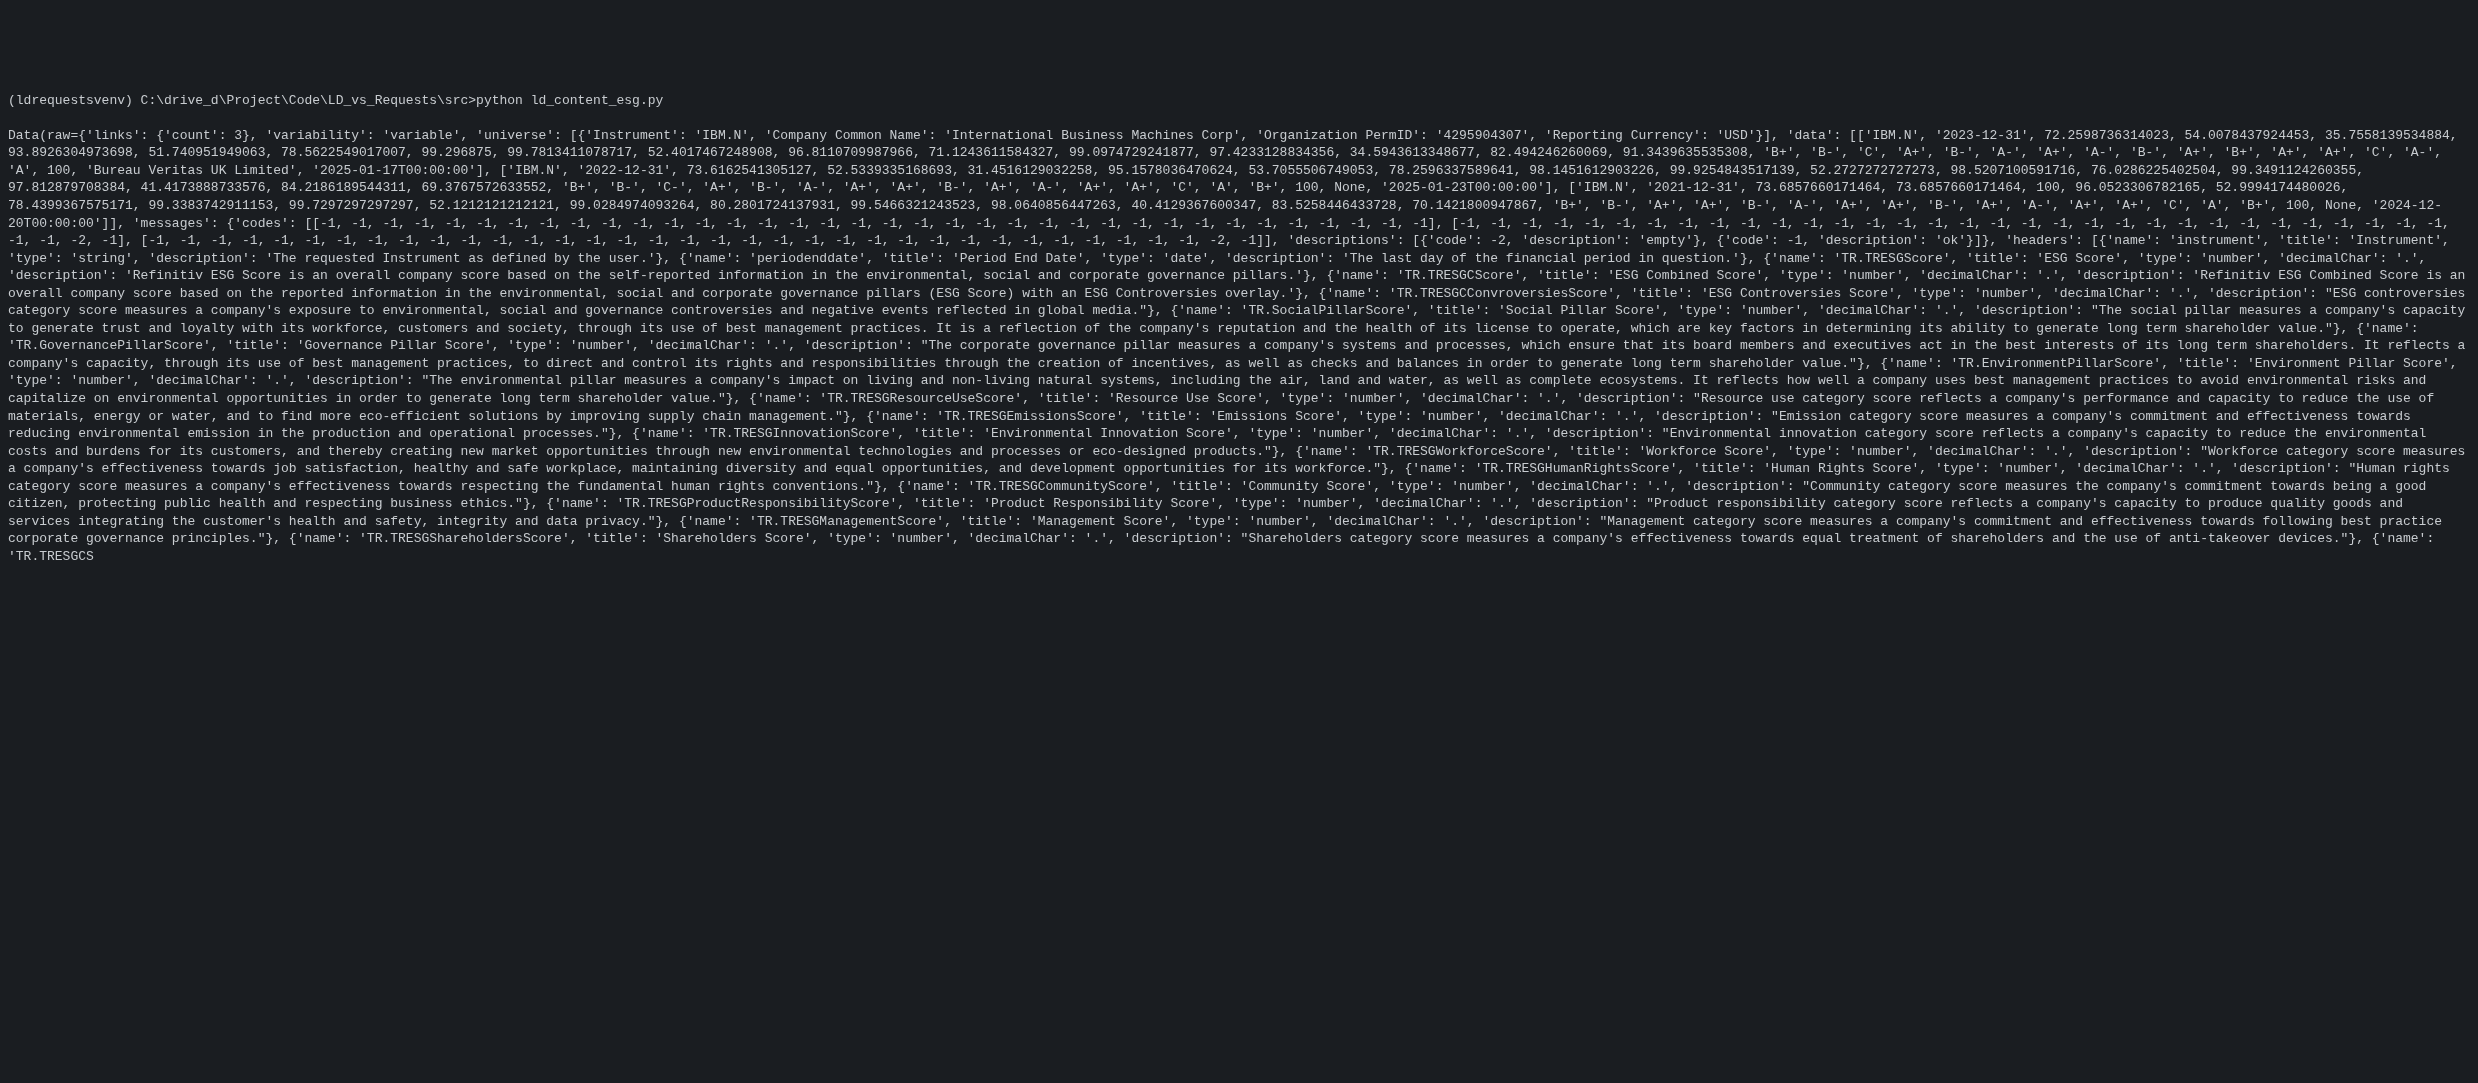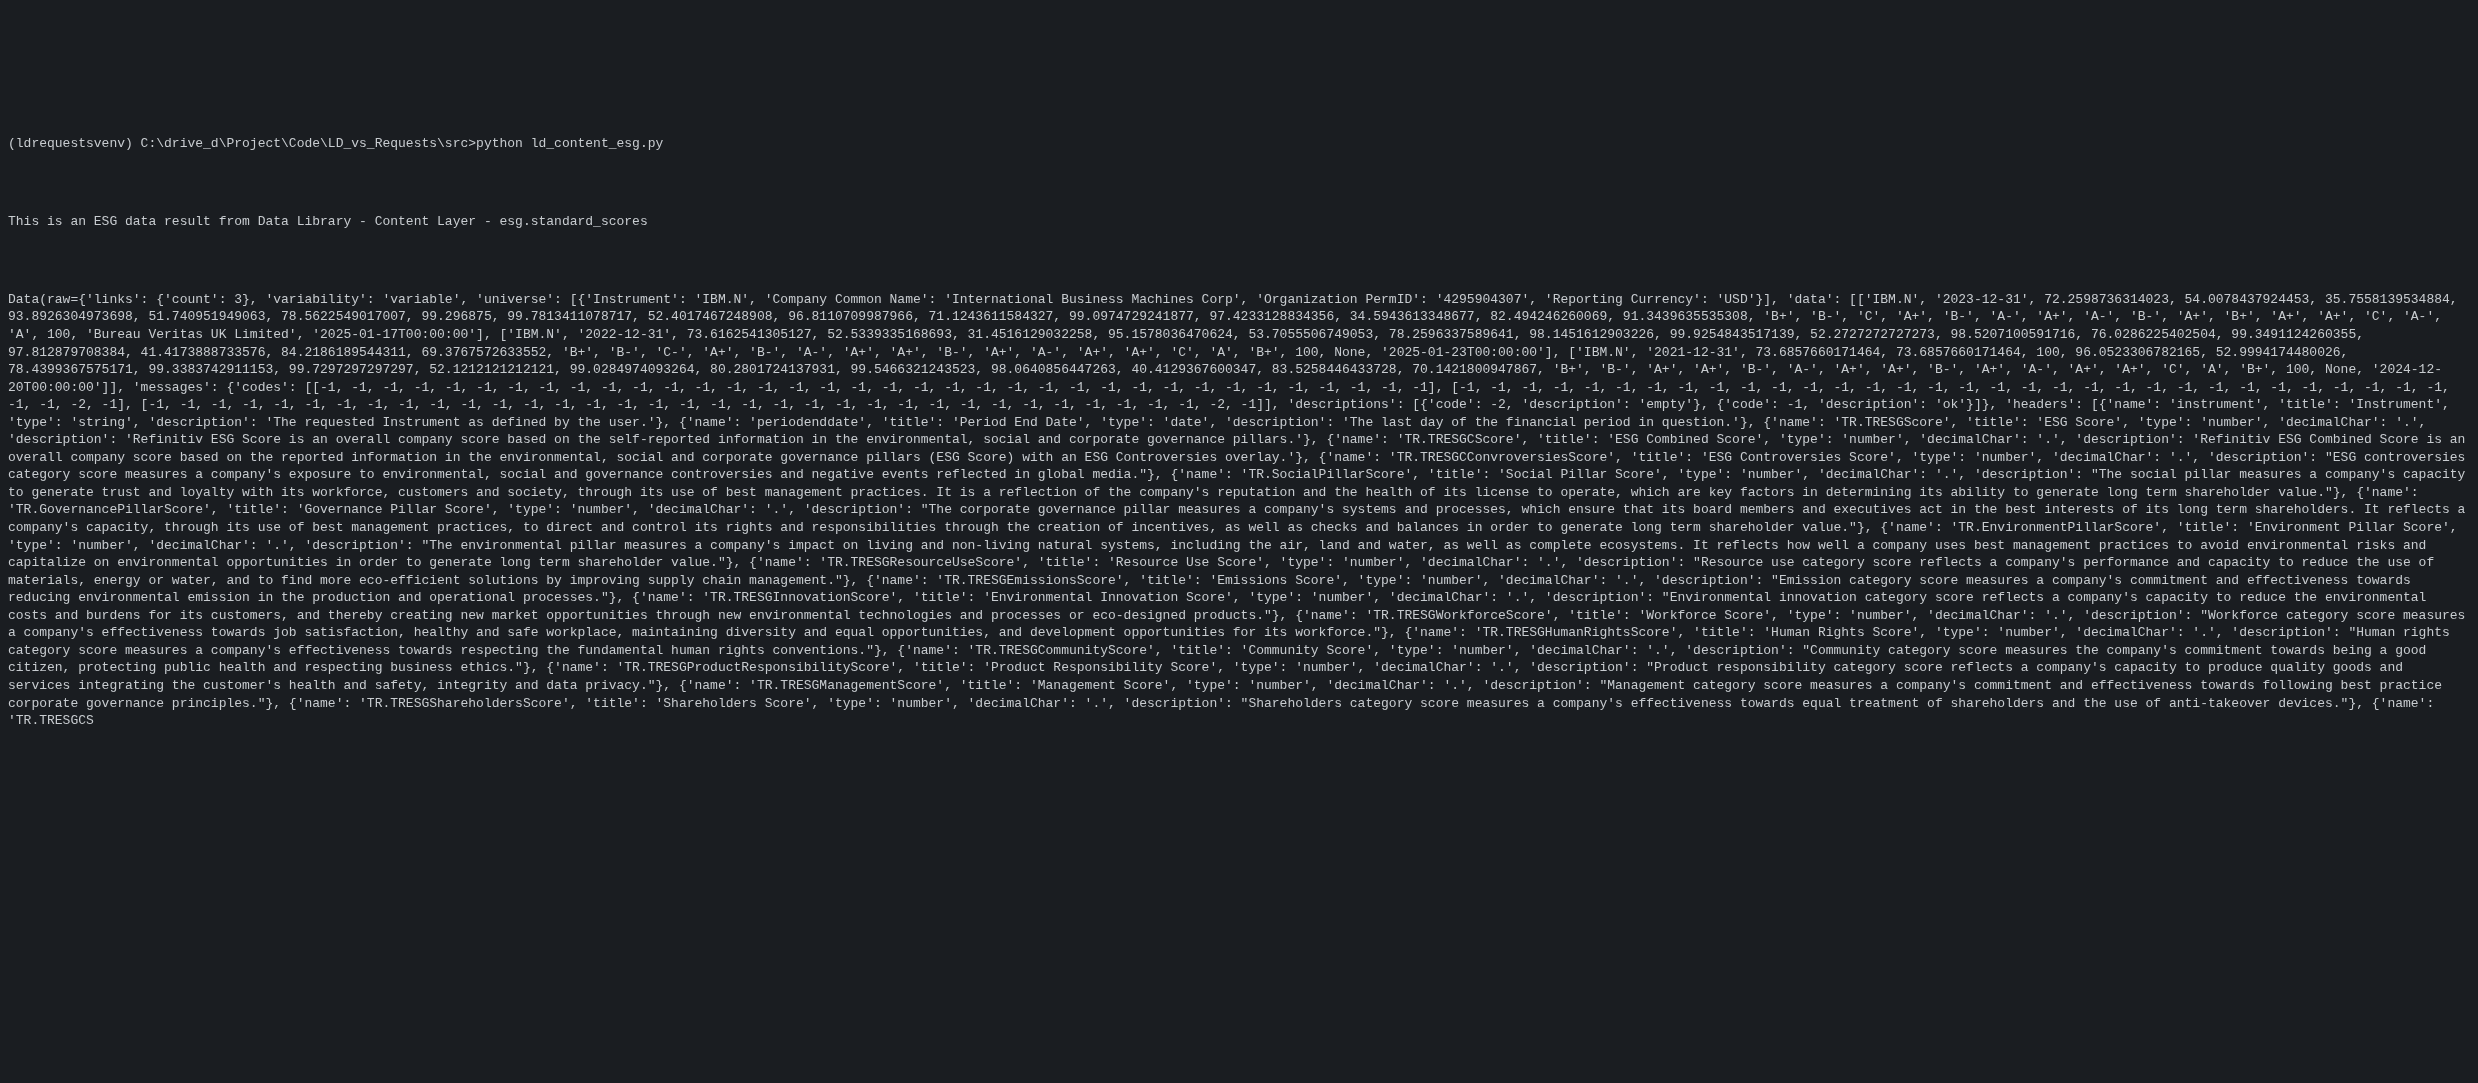--- a/index.html
+++ b/index.html
@@ -16,28 +16,26 @@
       padding: 4px 8px;
       white-space: pre-wrap;
       word-wrap: break-word;
       overflow-wrap: break-word;
     }
     .terminal-output {
       width: 100%;
     }
     .line {
       display: block;
-      margin-top: 43px;
     }
   </style>
 </head>
 <body>
 
 
 
 <div class="terminal-output">
 <span class="line">(ldrequestsvenv) C:\drive_d\Project\Code\LD_vs_Requests\src&gt;python ld_content_esg.py</span>
-<span class="line">This is an ESG data result from Data Library - Content Layer - esg.standard_scores</span>
 <span class="line">Data(raw={'links': {'count': 3}, 'variability': 'variable', 'universe': [{'Instrument': 'IBM.N', 'Company Common Name': 'International Business Machines Corp', 'Organization PermID': '4295904307', 'Reporting Currency': 'USD'}], 'data': [['IBM.N', '2023-12-31', 72.2598736314023, 54.0078437924453, 35.7558139534884, 93.8926304973698, 51.740951949063, 78.5622549017007, 99.296875, 99.7813411078717, 52.4017467248908, 96.8110709987966, 71.1243611584327, 99.0974729241877, 97.4233128834356, 34.5943613348677, 82.494246260069, 91.3439635535308, 'B+', 'B-', 'C', 'A+', 'B-', 'A-', 'A+', 'A-', 'B-', 'A+', 'B+', 'A+', 'A+', 'C', 'A-', 'A', 100, 'Bureau Veritas UK Limited', '2025-01-17T00:00:00'], ['IBM.N', '2022-12-31', 73.6162541305127, 52.5339335168693, 31.4516129032258, 95.1578036470624, 53.7055506749053, 78.2596337589641, 98.1451612903226, 99.9254843517139, 52.2727272727273, 98.5207100591716, 76.0286225402504, 99.3491124260355, 97.812879708384, 41.4173888733576, 84.2186189544311, 69.3767572633552, 'B+', 'B-', 'C-', 'A+', 'B-', 'A-', 'A+', 'A+', 'B-', 'A+', 'A-', 'A+', 'A+', 'C', 'A', 'B+', 100, None, '2025-01-23T00:00:00'], ['IBM.N', '2021-12-31', 73.6857660171464, 73.6857660171464, 100, 96.0523306782165, 52.9994174480026, 78.4399367575171, 99.3383742911153, 99.7297297297297, 52.1212121212121, 99.0284974093264, 80.2801724137931, 99.5466321243523, 98.0640856447263, 40.4129367600347, 83.5258446433728, 70.1421800947867, 'B+', 'B-', 'A+', 'A+', 'B-', 'A-', 'A+', 'A+', 'B-', 'A+', 'A-', 'A+', 'A+', 'C', 'A', 'B+', 100, None, '2024-12-20T00:00:00']], 'messages': {'codes': [[-1, -1, -1, -1, -1, -1, -1, -1, -1, -1, -1, -1, -1, -1, -1, -1, -1, -1, -1, -1, -1, -1, -1, -1, -1, -1, -1, -1, -1, -1, -1, -1, -1, -1, -1, -1], [-1, -1, -1, -1, -1, -1, -1, -1, -1, -1, -1, -1, -1, -1, -1, -1, -1, -1, -1, -1, -1, -1, -1, -1, -1, -1, -1, -1, -1, -1, -1, -1, -1, -1, -2, -1], [-1, -1, -1, -1, -1, -1, -1, -1, -1, -1, -1, -1, -1, -1, -1, -1, -1, -1, -1, -1, -1, -1, -1, -1, -1, -1, -1, -1, -1, -1, -1, -1, -1, -1, -2, -1]], 'descriptions': [{'code': -2, 'description': 'empty'}, {'code': -1, 'description': 'ok'}]}, 'headers': [{'name': 'instrument', 'title': 'Instrument', 'type': 'string', 'description': 'The requested Instrument as defined by the user.'}, {'name': 'periodenddate', 'title': 'Period End Date', 'type': 'date', 'description': 'The last day of the financial period in question.'}, {'name': 'TR.TRESGScore', 'title': 'ESG Score', 'type': 'number', 'decimalChar': '.', 'description': 'Refinitiv ESG Score is an overall company score based on the self-reported information in the environmental, social and corporate governance pillars.'}, {'name': 'TR.TRESGCScore', 'title': 'ESG Combined Score', 'type': 'number', 'decimalChar': '.', 'description': 'Refinitiv ESG Combined Score is an overall company score based on the reported information in the environmental, social and corporate governance pillars (ESG Score) with an ESG Controversies overlay.'}, {'name': 'TR.TRESGCConvroversiesScore', 'title': 'ESG Controversies Score', 'type': 'number', 'decimalChar': '.', 'description': "ESG controversies category score measures a company's exposure to environmental, social and governance controversies and negative events reflected in global media."}, {'name': 'TR.SocialPillarScore', 'title': 'Social Pillar Score', 'type': 'number', 'decimalChar': '.', 'description': "The social pillar measures a company's capacity to generate trust and loyalty with its workforce, customers and society, through its use of best management practices. It is a reflection of the company's reputation and the health of its license to operate, which are key factors in determining its ability to generate long term shareholder value."}, {'name': 'TR.GovernancePillarScore', 'title': 'Governance Pillar Score', 'type': 'number', 'decimalChar': '.', 'description': "The corporate governance pillar measures a company's systems and processes, which ensure that its board members and executives act in the best interests of its long term shareholders. It reflects a company's capacity, through its use of best management practices, to direct and control its rights and responsibilities through the creation of incentives, as well as checks and balances in order to generate long term shareholder value."}, {'name': 'TR.EnvironmentPillarScore', 'title': 'Environment Pillar Score', 'type': 'number', 'decimalChar': '.', 'description': "The environmental pillar measures a company's impact on living and non-living natural systems, including the air, land and water, as well as complete ecosystems. It reflects how well a company uses best management practices to avoid environmental risks and capitalize on environmental opportunities in order to generate long term shareholder value."}, {'name': 'TR.TRESGResourceUseScore', 'title': 'Resource Use Score', 'type': 'number', 'decimalChar': '.', 'description': "Resource use category score reflects a company's performance and capacity to reduce the use of materials, energy or water, and to find more eco-efficient solutions by improving supply chain management."}, {'name': 'TR.TRESGEmissionsScore', 'title': 'Emissions Score', 'type': 'number', 'decimalChar': '.', 'description': "Emission category score measures a company's commitment and effectiveness towards reducing environmental emission in the production and operational processes."}, {'name': 'TR.TRESGInnovationScore', 'title': 'Environmental Innovation Score', 'type': 'number', 'decimalChar': '.', 'description': "Environmental innovation category score reflects a company's capacity to reduce the environmental costs and burdens for its customers, and thereby creating new market opportunities through new environmental technologies and processes or eco-designed products."}, {'name': 'TR.TRESGWorkforceScore', 'title': 'Workforce Score', 'type': 'number', 'decimalChar': '.', 'description': "Workforce category score measures a company's effectiveness towards job satisfaction, healthy and safe workplace, maintaining diversity and equal opportunities, and development opportunities for its workforce."}, {'name': 'TR.TRESGHumanRightsScore', 'title': 'Human Rights Score', 'type': 'number', 'decimalChar': '.', 'description': "Human rights category score measures a company's effectiveness towards respecting the fundamental human rights conventions."}, {'name': 'TR.TRESGCommunityScore', 'title': 'Community Score', 'type': 'number', 'decimalChar': '.', 'description': "Community category score measures the company's commitment towards being a good citizen, protecting public health and respecting business ethics."}, {'name': 'TR.TRESGProductResponsibilityScore', 'title': 'Product Responsibility Score', 'type': 'number', 'decimalChar': '.', 'description': "Product responsibility category score reflects a company's capacity to produce quality goods and services integrating the customer's health and safety, integrity and data privacy."}, {'name': 'TR.TRESGManagementScore', 'title': 'Management Score', 'type': 'number', 'decimalChar': '.', 'description': "Management category score measures a company's commitment and effectiveness towards following best practice corporate governance principles."}, {'name': 'TR.TRESGShareholdersScore', 'title': 'Shareholders Score', 'type': 'number', 'decimalChar': '.', 'description': "Shareholders category score measures a company's effectiveness towards equal treatment of shareholders and the use of anti-takeover devices."}, {'name': 'TR.TRESGCS</span>
 </div>
 
 
 
 
 </body></html>

